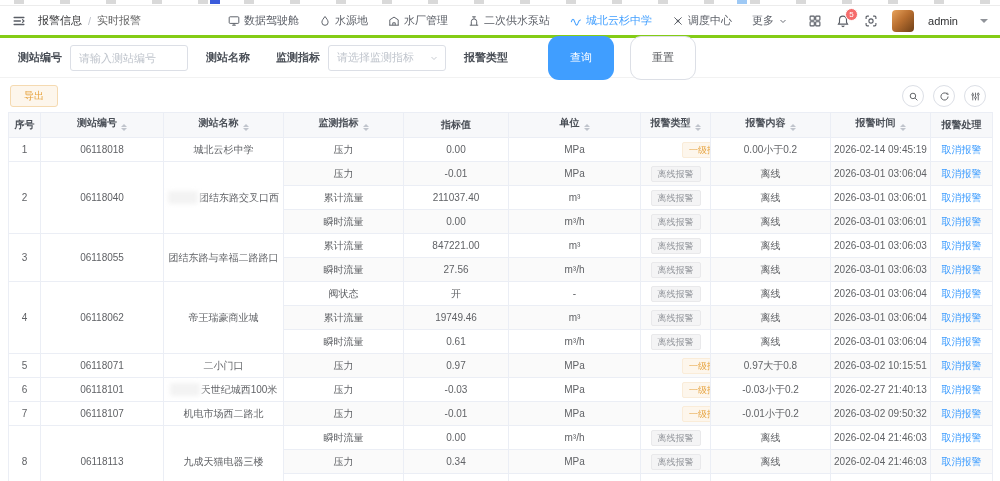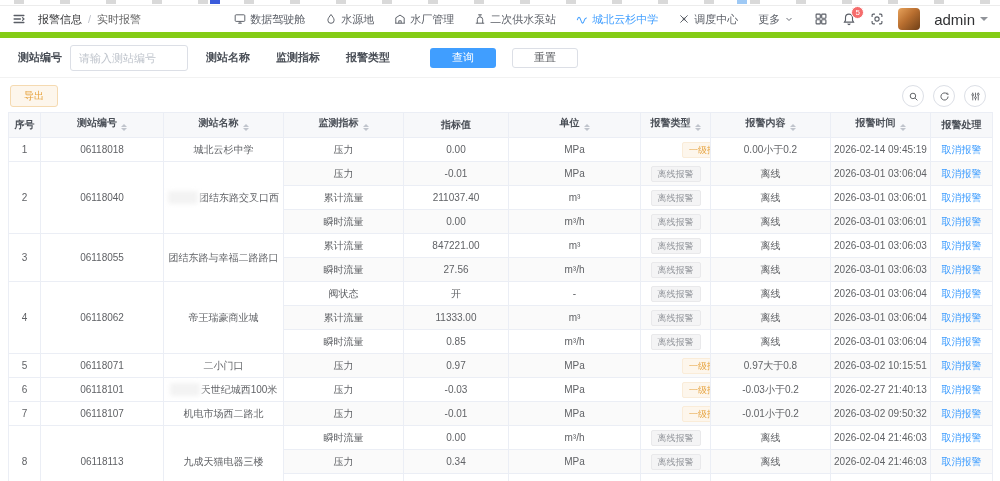--- a/index.html
+++ b/index.html
@@ -10,54 +10,54 @@
   
   .bm-strip { height:6px; background:#fff; border-bottom:1px solid #ececec; position:relative;
     background-image:repeating-linear-gradient(90deg,#d9d9d9 0 10px,transparent 10px 46px);
     background-position:14px -2px; background-size:100% 6px; background-repeat:repeat-x; }
   .fav { position:absolute; top:0; width:10px; height:4px; }
   .fav.b1 { left:210px; background:#3b5bdb; }
   .fav.b2 { left:737px; background:#9ec9f5; }
 
   
   .navbar { height:32px; display:flex; align-items:center; padding:0 12px;
-    border-bottom:6px solid #84cc16; background:#fff; }
+    border-bottom:3px solid #84cc16; background:#fff; }
   .icon { display:inline-flex; align-items:center; justify-content:center; }
   .icon svg { display:block; }
   .collapse-btn { margin-right:12px; color:#5a5e66; cursor:pointer; }
   .breadcrumb { font-size:11px; display:flex; align-items:center; gap:6px; }
   .breadcrumb .bc1 { color:#303133; }
   .breadcrumb .sep { color:#c0c4cc; }
   .breadcrumb .bc2 { color:#666; }
   .nav-menu { margin-left:auto; display:flex; align-items:center; gap:20px; font-size:11px; color:#5a5e66;justify-content:space-between; }
   .nav-item { display:flex; align-items:center; gap:4px; cursor:pointer; white-space:nowrap; }
   .nav-item.active { color:#409EFF; }
   .nav-tools { display:flex; align-items:center; gap:14px; margin-left:20px; color:#5a5e66; }
   .bell-wrap { position:relative; }
   .nbadge { position:absolute; top:-6px; right:-8px; background:#f56c6c; color:#fff;
     font-size:8px; line-height:11px; min-width:13px; text-align:center; border-radius:7px;
     padding:0 3px; border:1px solid #fff; }
   .avatar { width:22px; height:22px; border-radius:4px;
     background:linear-gradient(135deg,#e8a35c 0%,#b96f30 45%,#6e3f17 100%); cursor:pointer; }
-  .user { display:flex; align-items:center; gap:5px; font-size:15px; color:#303133; cursor:pointer; }
+  .user { display:flex; align-items:center; gap:22px; font-size:11px; color:#303133; cursor:pointer; }
   .caret { width:0; height:0; border:4px solid transparent; border-top-color:#909399; margin-top:4px; }
 
   
   .filterbar { height:40px; display:flex; align-items:center; padding:0 18px;
     border-bottom:1px solid #f2f2f2; font-size:11px; }
   .fgroup { display:flex; align-items:center; margin-right:18px; }
   .flabel { font-weight:600; color:#4a4f57; margin-right:8px; white-space:nowrap; }
   .finput { width:118px; height:26px; border:1px solid #dcdfe6; border-radius:3px;
     padding:0 8px; font-size:11px; color:#606266; outline:none; font-family:inherit; }
   .finput::placeholder { color:#bfc4cc; }
   .fselect { width:118px; height:26px; border:1px solid #dcdfe6; border-radius:3px;
     padding:0 6px 0 8px; display:flex; align-items:center; justify-content:space-between;
     color:#bfc4cc; cursor:pointer; background:#fff; }
   .fselect .ph { overflow:hidden; white-space:nowrap; }
-  .btn { height:20px; border-radius:3px; font-size:11px; display:inline-flex; align-items:center;
+  .btn { height:44px; border-radius:11px; font-size:11px; display:inline-flex; align-items:center;
     justify-content:center; cursor:pointer; font-family:inherit; border:1px solid transparent; }
   .btn-primary { width:66px; background:#409EFF; color:#fff; margin-left:14px; }
   .btn-plain { width:66px; background:#fff; color:#606266; border-color:#dcdfe6; margin-left:16px; }
 
   
   .toolbar { display:flex; align-items:center; justify-content:space-between; margin:7px 10px 5px 10px; }
   .btn-export { width:48px; height:22px; font-size:10px; background:#fdf6ec; color:#e6a23c;
     border:1px solid #f5dab1; border-radius:3px; }
   .tool-icons { display:flex; align-items:center; gap:9px; margin-right:4px; }
   .circle-btn { width:22px; height:22px; border:1px solid #dcdfe6; border-radius:50%;
@@ -200,20 +200,28 @@
   <section class="filterbar">
     <div class="fgroup">
       <span class="flabel">测站编号</span>
       <input class="finput" placeholder="请输入测站编号" style="">
     </div>
     <div class="fgroup">
       <span class="flabel">测站名称</span>
     </div>
     <div class="fgroup">
       <span class="flabel">监测指标</span>
+      <div class="fselect">
+        <span class="ph">请选择监测指标</span>
+        <span class="icon">
+            <svg width="10" height="10" viewBox="0 0 20 20" fill="none" stroke="#c0c4cc" stroke-width="1.8">
+              <path d="M5 8l5 5 5-5"></path>
+            </svg>
+          </span>
+      </div>
     </div>
     <div class="fgroup">
       <span class="flabel">报警类型</span>
     </div>
     <button class="btn btn-primary">查询</button>
     <button class="btn btn-plain">重置</button>
   </section>
 
   <section class="toolbar">
     <button class="btn btn-export">导出</button>
@@ -365,30 +373,30 @@
           <td>阀状态</td>
           <td>开</td>
           <td>-</td>
           <td><span class="badge badge-info">离线报警</span></td>
           <td>离线</td>
           <td>2026-03-01 03:06:04</td>
           <td><a class="cancel-link">取消报警</a></td>
         </tr>
         <tr>
           <td class="stripe">累计流量</td>
-          <td class="stripe">11333.00</td>
+          <td class="stripe">19749.46</td>
           <td class="stripe">m³</td>
           <td class="stripe"><span class="badge badge-info">离线报警</span></td>
           <td class="stripe">离线</td>
           <td class="stripe">2026-03-01 03:06:04</td>
           <td class="stripe"><a class="cancel-link">取消报警</a></td>
         </tr>
         <tr>
           <td>瞬时流量</td>
-          <td>0.85</td>
+          <td>0.61</td>
           <td>m³/h</td>
           <td><span class="badge badge-info">离线报警</span></td>
           <td>离线</td>
           <td>2026-03-01 03:06:04</td>
           <td><a class="cancel-link">取消报警</a></td>
         </tr>
         <tr>
           <td rowspan="1">5</td>
           <td rowspan="1">06118071</td>
           <td rowspan="1"><span>二小门口</span></td>

